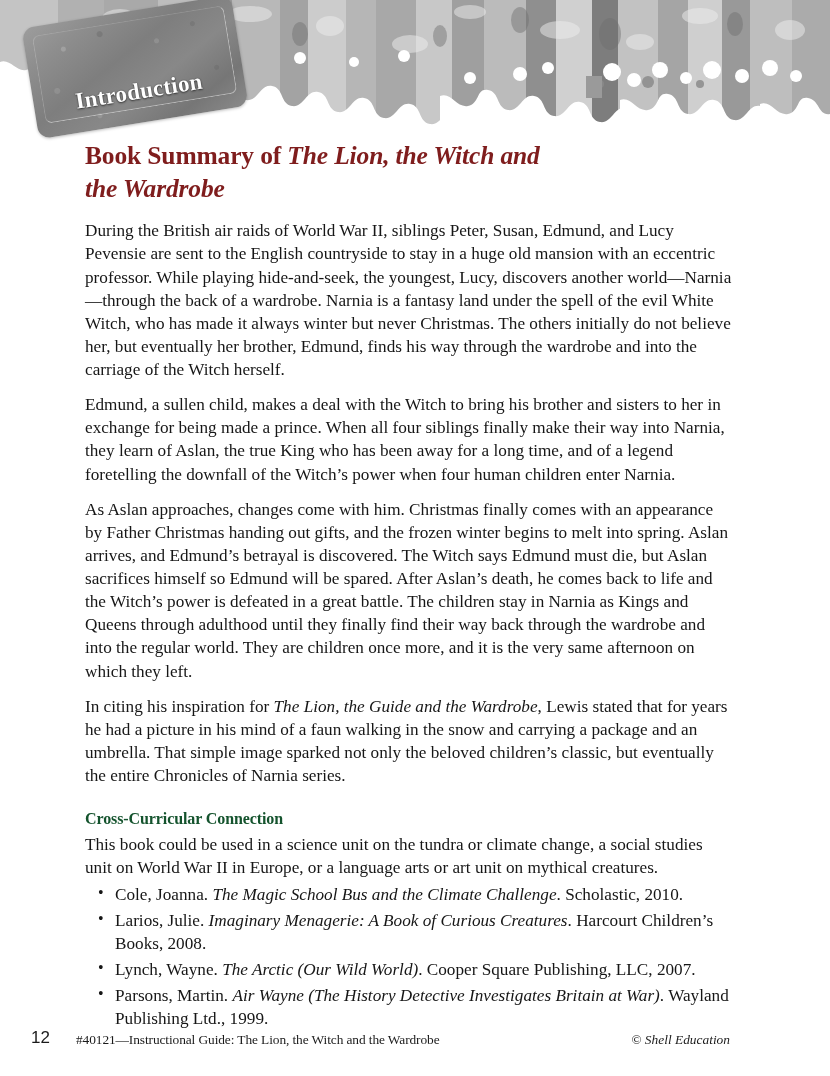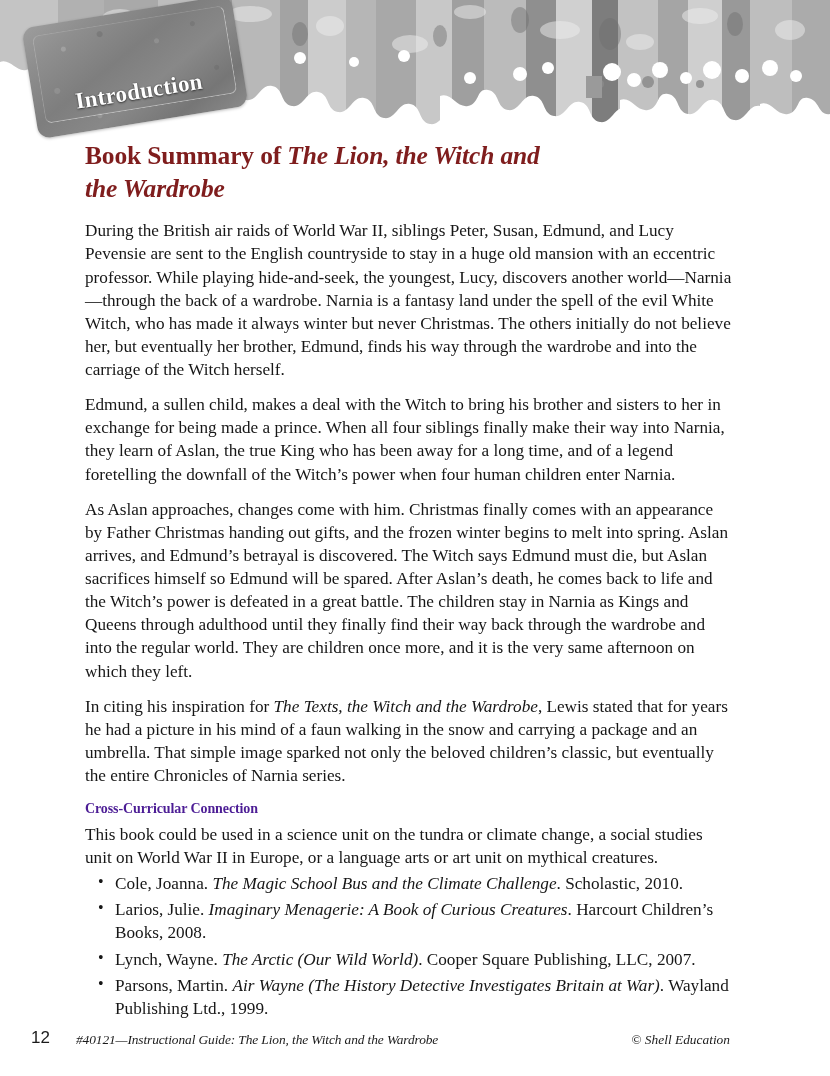--- a/index.html
+++ b/index.html
@@ -103,25 +103,25 @@
     letter-spacing: -0.15px;
     color: #7f1d1d;
   }
   h1.doc-title .bk-italic {
     font-style: italic;
   }
 
   h2.section-head {
     font-family: "Liberation Serif", "DejaVu Serif", serif;
     font-weight: bold;
-    font-size: 14px;
+    font-size: 16px;
     line-height: 1.2;
-    margin: 14px 0 5px 0;
+    margin: 22px 0 5px 0;
     letter-spacing: -0.1px;
-    color: #4c1d95;
+    color: #14532d;
   }
 
   p.body-text {
     font-size: 17.2px;
     line-height: 1.345;
     margin: 0 0 12px 0;
     text-align: left;
     color: #161616;
   }
   p.body-text em { font-style: italic; }
@@ -163,21 +163,20 @@
     left: 31px;
     top: 0;
     font-family: "Liberation Sans", "DejaVu Sans", sans-serif;
     font-size: 17px;
     color: #1a1a1a;
   }
   #footer .footer-citation {
     position: absolute;
     left: 76px;
     top: 4px;
-    font-style: italic;
     font-size: 13.4px;
     letter-spacing: -0.1px;
     color: #1a1a1a;
   }
   #footer .footer-copyright {
     position: absolute;
     right: 100px;
     top: 4px;
     font-style: italic;
     font-size: 13.4px;
@@ -313,21 +312,21 @@
 <main id="content">
 
   <h1 class="doc-title">
     <span>Book Summary of </span><span class="bk-italic">The Lion, the Witch and</span><br>
     <span class="bk-italic">the Wardrobe</span>
   </h1>
 
   <p class="body-text">During the British air raids of World War II, siblings Peter, Susan, Edmund, and Lucy Pevensie are sent to the English countryside to stay in a huge old mansion with an eccentric professor.  While playing hide-and-seek, the youngest, Lucy, discovers another world—Narnia—through the back of a wardrobe.  Narnia is a fantasy land under the spell of the evil White Witch, who has made it always winter but never Christmas.  The others initially do not believe her, but eventually her brother, Edmund, finds his way through the wardrobe and into the carriage of the Witch herself.</p>
   <p class="body-text">Edmund, a sullen child, makes a deal with the Witch to bring his brother and sisters to her in exchange for being made a prince.  When all four siblings finally make their way into Narnia, they learn of Aslan, the true King who has been away for a long time, and of a legend foretelling the downfall of the Witch’s power when four human children enter Narnia.</p>
   <p class="body-text">As Aslan approaches, changes come with him.  Christmas finally comes with an appearance by Father Christmas handing out gifts, and the frozen winter begins to melt into spring.  Aslan arrives, and Edmund’s betrayal is discovered.  The Witch says Edmund must die, but Aslan sacrifices himself so Edmund will be spared.  After Aslan’s death, he comes back to life and the Witch’s power is defeated in a great battle.  The children stay in Narnia as Kings and Queens through adulthood until they finally find their way back through the wardrobe and into the regular world.  They are children once more, and it is the very same afternoon on which they left.</p>
-  <p class="body-text"><span>In citing his inspiration for </span><em>The Texts, the Witch and the Wardrobe</em><span>, Lewis stated that for years he had a picture in his mind of a faun walking in the snow and carrying a package and an umbrella.  That simple image sparked not only the beloved children’s classic, but eventually the entire Chronicles of Narnia series.</span></p>
+  <p class="body-text"><span>In citing his inspiration for </span><em>The Lion, the Guide and the Wardrobe</em><span>, Lewis stated that for years he had a picture in his mind of a faun walking in the snow and carrying a package and an umbrella.  That simple image sparked not only the beloved children’s classic, but eventually the entire Chronicles of Narnia series.</span></p>
 
   <h2 class="section-head">Cross-Curricular Connection</h2>
   <p class="body-text">This book could be used in a science unit on the tundra or climate change, a social studies unit on World War II in Europe, or a language arts or art unit on mythical creatures.</p>
 
   <ul class="text-sets">
     <li><span>Cole, Joanna. </span><em>The Magic School Bus and the Climate Challenge</em><span>. Scholastic, 2010.</span></li>
     <li><span>Larios, Julie. </span><em>Imaginary Menagerie: A Book of Curious Creatures</em><span>. Harcourt Children’s Books, 2008.</span></li>
     <li><span>Lynch, Wayne. </span><em>The Arctic (Our Wild World)</em><span>. Cooper Square Publishing, LLC, 2007.</span></li>
     <li><span>Parsons, Martin. </span><em>Air Wayne (The History Detective Investigates Britain at War)</em><span>. Wayland Publishing Ltd., 1999.</span></li>
   </ul>

